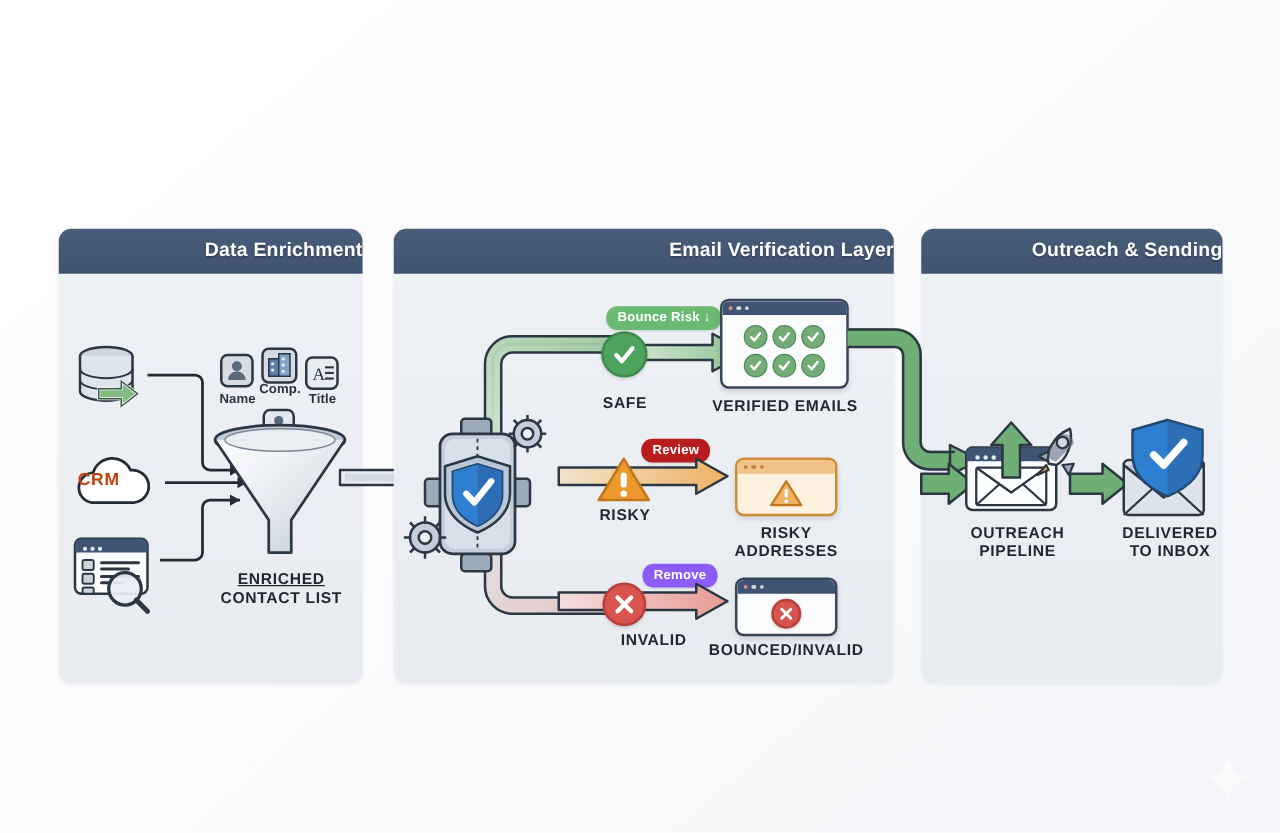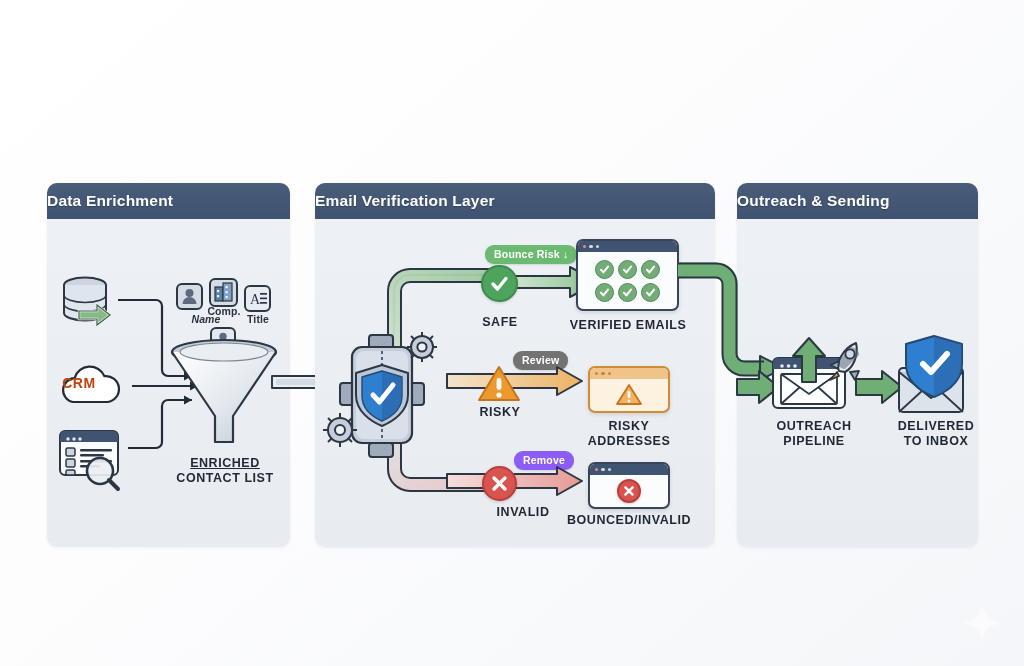--- a/index.html
+++ b/index.html
@@ -15,21 +15,21 @@
   .panel {
     position:absolute;
     background:linear-gradient(180deg,#eef1f5 0%,#e8ebf0 100%);
     border-radius:10px;
     box-shadow:0 1px 3px rgba(40,55,80,.07);
   }
   .panel-head {
     position:absolute; left:0; right:0; top:0; height:36px;
     background:linear-gradient(180deg,#495d79 0%,#3f5371 100%);
     border-radius:10px 10px 0 0;
-    display:flex; align-items:center; justify-content:flex-start;
+    display:flex; align-items:center; justify-content:flex-end;
   }
   .panel-head span {
     color:#fff; font-size:15.5px; font-weight:700; letter-spacing:.2px;
     text-shadow:0 1px 1px rgba(0,0,0,.25);
   }
   #panel-enrich { left:47px;  top:183px; width:243px; height:364px; }
   #panel-verify { left:315px; top:183px; width:400px; height:364px; }
   #panel-out    { left:737px; top:183px; width:241px; height:364px; }
 
   
@@ -44,21 +44,21 @@
   }
 
   
   .badge {
     position:absolute; border-radius:9px; color:#fff;
     font-size:10.5px; font-weight:700; letter-spacing:.2px;
     padding:3px 9px 4px; white-space:nowrap;
     box-shadow:0 1px 2px rgba(0,0,0,.12);
   }
   #badge-safe   { background:#6aba72; }
-  #badge-risky  { background:#737373; }
+  #badge-risky  { background:#b91c1c; }
   #badge-invalid{ background:#8b5cf6; }
 
   
   .disc {
     position:absolute; border-radius:50%;
     display:flex; align-items:center; justify-content:center;
     box-shadow:0 1px 3px rgba(0,0,0,.18);
   }
   .disc.green { background:#4ea45c; border:2px solid #3d8b4c; }
   .disc.red   { background:#d9534f; border:2px solid #b8403c; }
@@ -136,21 +136,21 @@
     <path d="M82 86 l-8 -4.5 v9 z" fill="#222b36"></path>
     <path d="M88 96 l-8 -4.5 v9 z" fill="#222b36"></path>
     <path d="M82 110 l-8 -4.5 v9 z" fill="#222b36"></path>
   </svg>
 
   <svg style="position:absolute;left:176px;top:283px;" width="27" height="27">
     <rect x="1" y="1" width="25" height="25" rx="5" fill="#d5dce4" stroke="#2c3744" stroke-width="2"></rect>
     <circle cx="13.5" cy="10" r="4" fill="#5b6b7d"></circle>
     <path d="M6.5 21 a7 7 0 0 1 14 0 z" fill="#5b6b7d"></path>
   </svg>
-  <div class="mini" style="left:184px;top:313px;width:44px;font-style:italic;">Name</div>
+  <div class="mini" style="left:168px;top:313px;width:44px;">Name</div>
 
   <svg style="position:absolute;left:209px;top:278px;" width="29" height="29">
     <rect x="1" y="1" width="27" height="27" rx="5" fill="#d5dce4" stroke="#2c3744" stroke-width="2"></rect>
     <rect x="6" y="9" width="8" height="14" fill="#4c6party"></rect>
     <rect x="6" y="9" width="8" height="14" fill="#5b7fa8" stroke="#2c3744" stroke-width="1.2"></rect>
     <rect x="14" y="5" width="9" height="18" fill="#7ea3c6" stroke="#2c3744" stroke-width="1.2"></rect>
     <rect x="8" y="12" width="2.2" height="2.2" fill="#eef3f8"></rect>
       <rect x="8" y="17" width="2.2" height="2.2" fill="#eef3f8"></rect>
     <rect x="16.5" y="8" width="2.2" height="2.2" fill="#eef3f8"></rect>
       <rect x="16.5" y="13" width="2.2" height="2.2" fill="#eef3f8"></rect>

